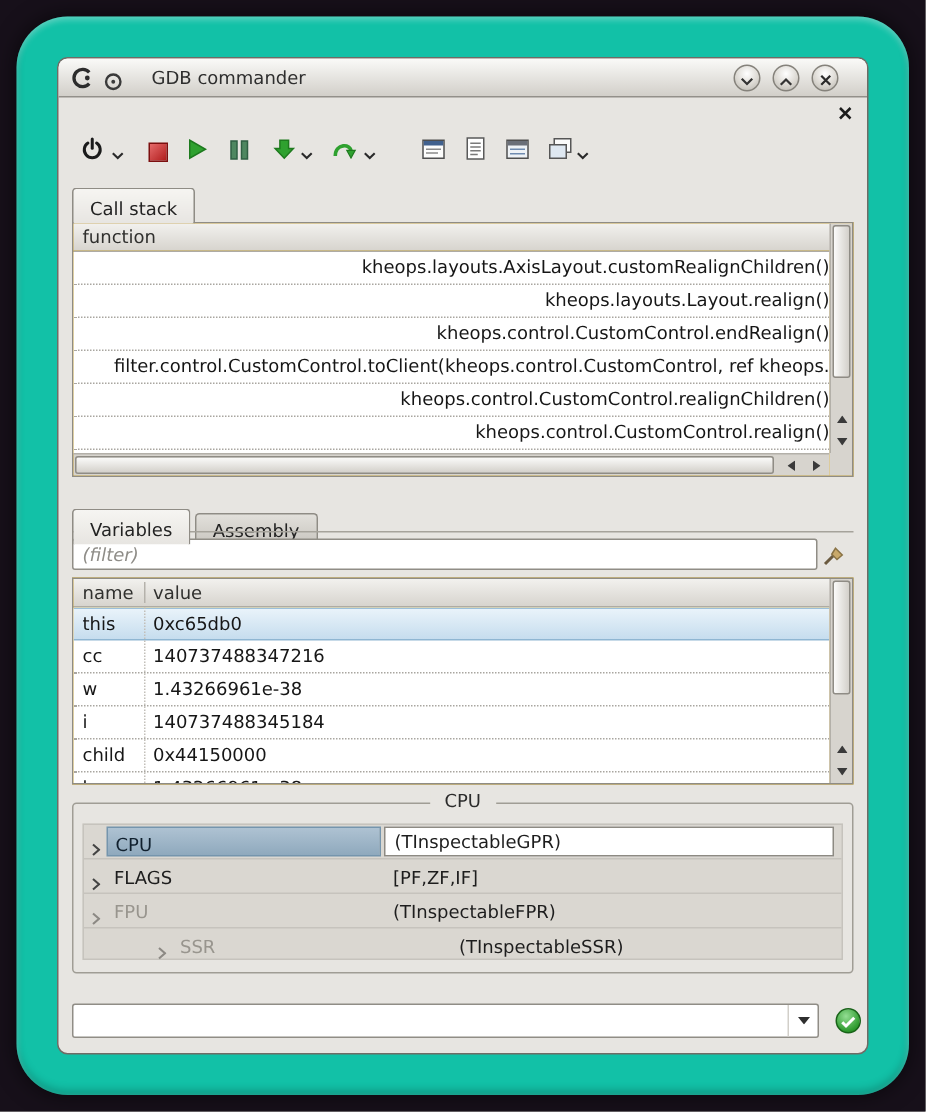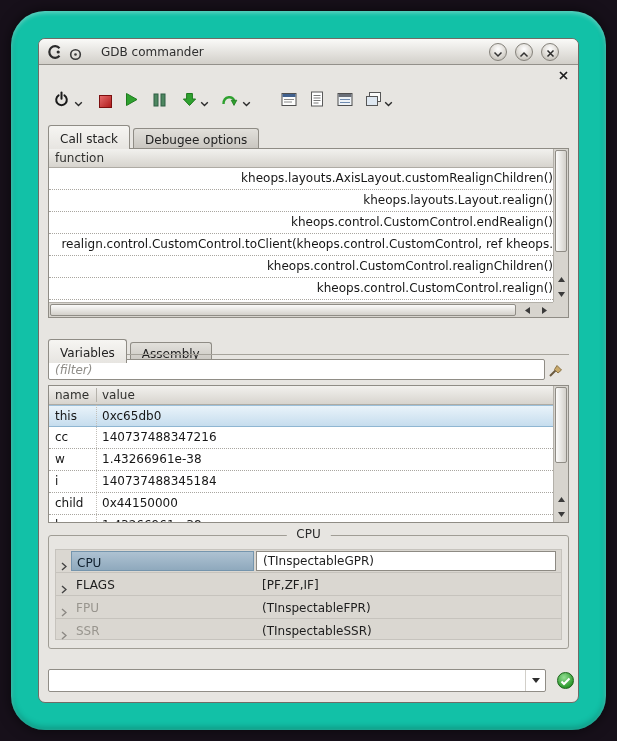--- a/index.html
+++ b/index.html
@@ -77,21 +77,21 @@
 
   
   .group { position:absolute; left:9px; top:469px; width:521px; height:114px;
            border:1px solid #a09d95; border-radius:3px; }
   .legend { position:absolute; top:-9px; left:50%; transform:translateX(-50%);
             background:#e7e5e1; padding:0 10px; font-size:12px; color:#2b2b2b; }
   .cpu-table { position:absolute; left:6px; right:6px; top:13px; bottom:8px; background:#dad7d1;
                border:1px solid #c6c3bd; }
   .cpu-row { position:relative; height:23px; line-height:22px; font-size:12px; color:#1d1d1d;
              border-bottom:1px solid #c6c3bd; }
-  .cpu-row:last-child { border-bottom:none; }
+  .cpu-row:last-child { border-bottom:none;margin-left:44px; }
   .cpu-exp { position:absolute; left:5px; top:6px; }
   .cpu-name { position:absolute; left:15px; top:1px; width:183px; height:20px; padding-left:5px; }
   .cpu-name.hl { background:linear-gradient(#aec2d2,#8fa9bd); border:1px solid #7595ad; color:#10202e; }
   .cpu-name.dis { color:#98958e; }
   .cpu-val { position:absolute; left:200px; right:5px; top:1px; height:20px; padding-left:6px; }
   .cpu-val.field { background:#fff; border:1px solid #8d8a83; line-height:18px; }
 
   
   .combo { position:absolute; left:9px; top:603px; width:498px; height:23px; border:1px solid #908d86;
            border-radius:2px; background:#fff; }
@@ -229,32 +229,31 @@
        </div>
        <div class="tb-chev" style="left:343px;">
          <span><svg width="9" height="6">
                   <path d="M1.2 1.2 L4.5 4.4 L7.8 1.2" fill="none" stroke="#2a2a2a" stroke-width="1.4"></path>
                 </svg></span>
        </div>
      </div>
 
      <div class="tabs" style="left:9px; top:59px;">
        <div class="tab active">Call stack</div>
-       <div class="tab">Debugee options</div>
      </div>
 
      <div class="panel" style="left:9px; top:82px; width:521px; height:170px;">
        <div class="col-head">
          <span style="position:absolute; left:6px; top:2px;">function</span>
        </div>
        <div class="cs-body">
          <div class="cs-row">kheops.layouts.AxisLayout.customRealignChildren()</div>
          <div class="cs-row">kheops.layouts.Layout.realign()</div>
          <div class="cs-row">kheops.control.CustomControl.endRealign()</div>
-         <div class="cs-row">realign.control.CustomControl.toClient(kheops.control.CustomControl, ref kheops.</div>
+         <div class="cs-row">filter.control.CustomControl.toClient(kheops.control.CustomControl, ref kheops.</div>
          <div class="cs-row">kheops.control.CustomControl.realignChildren()</div>
          <div class="cs-row">kheops.control.CustomControl.realign()</div>
        </div>
        <div class="vscroll" style="bottom:15px;">
          <div class="vhandle" style="height:102px;"></div>
          <div class="sbtn" style="bottom:15px;">
                 <svg width="7" height="5">
                   <path d="M3.5 0 L7 5 H0 Z" fill="#3a3a3a"></path>
                 </svg>
               </div>

